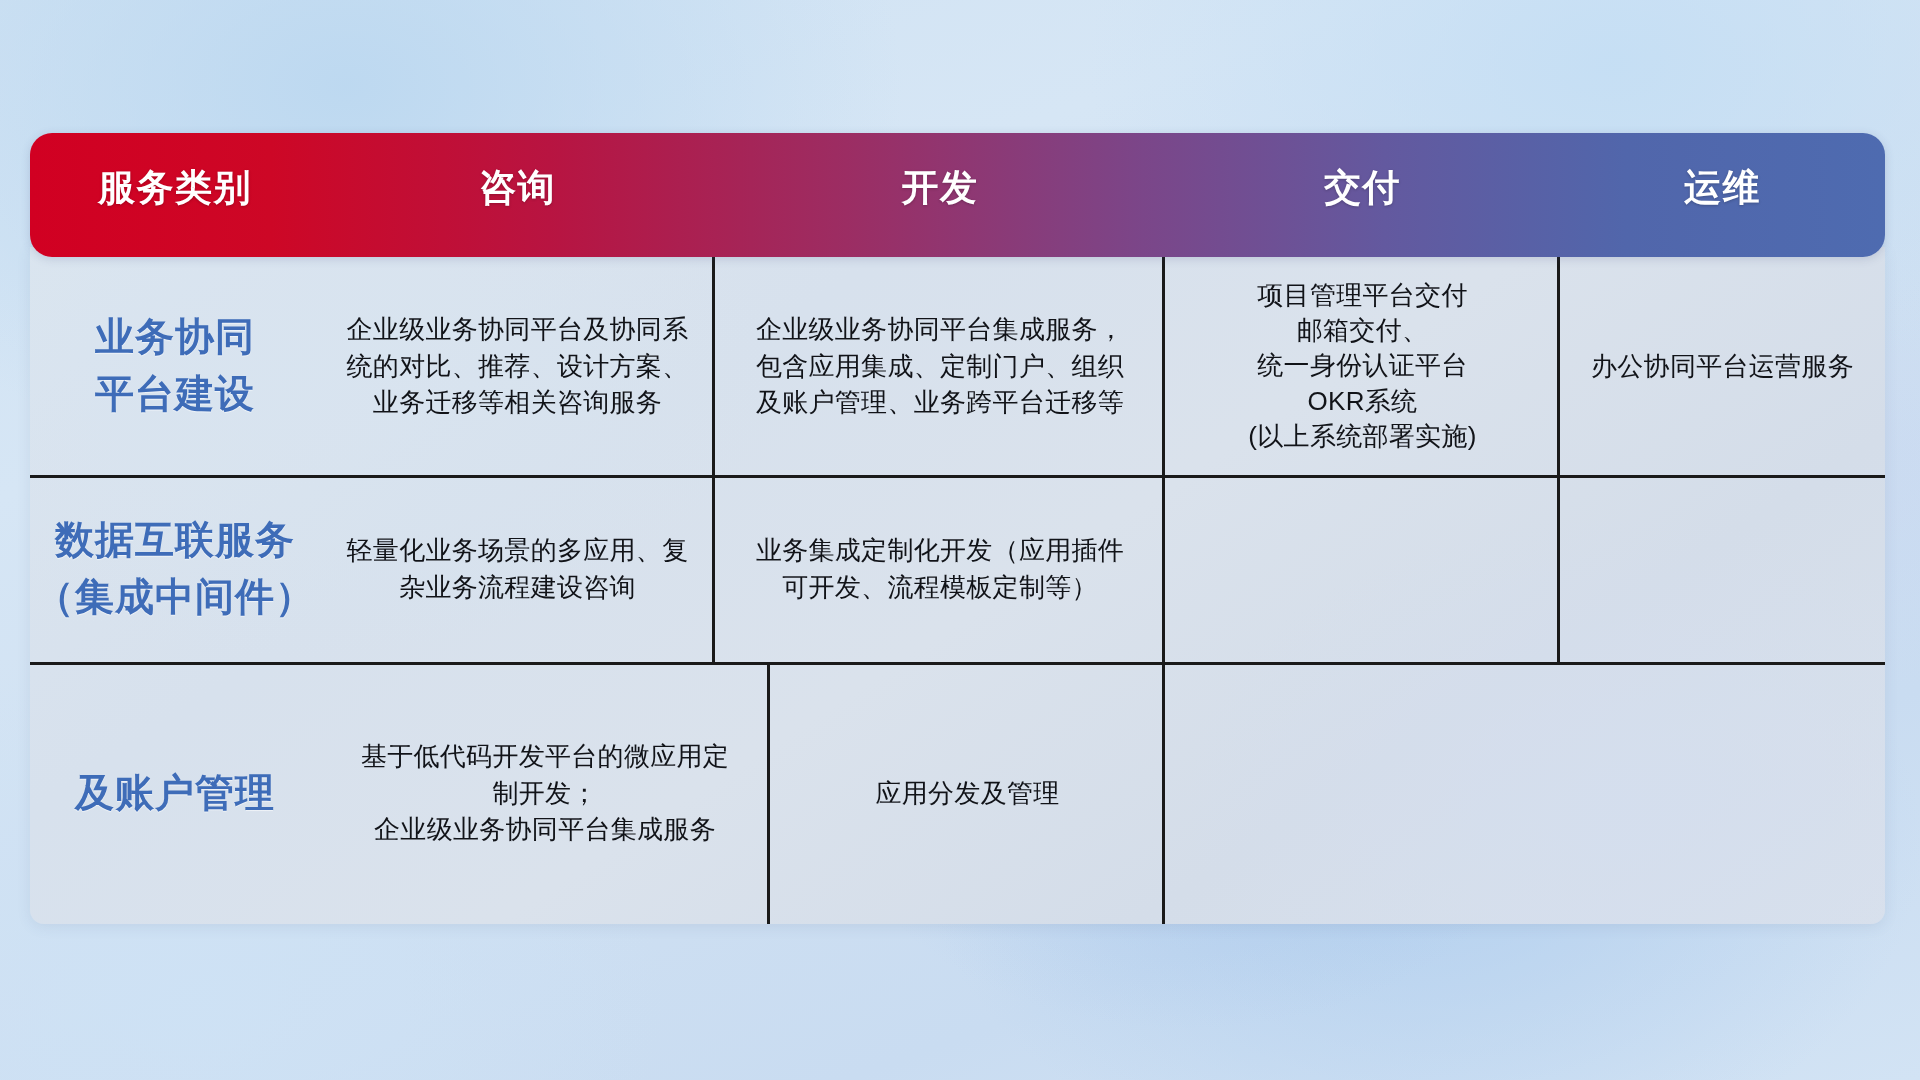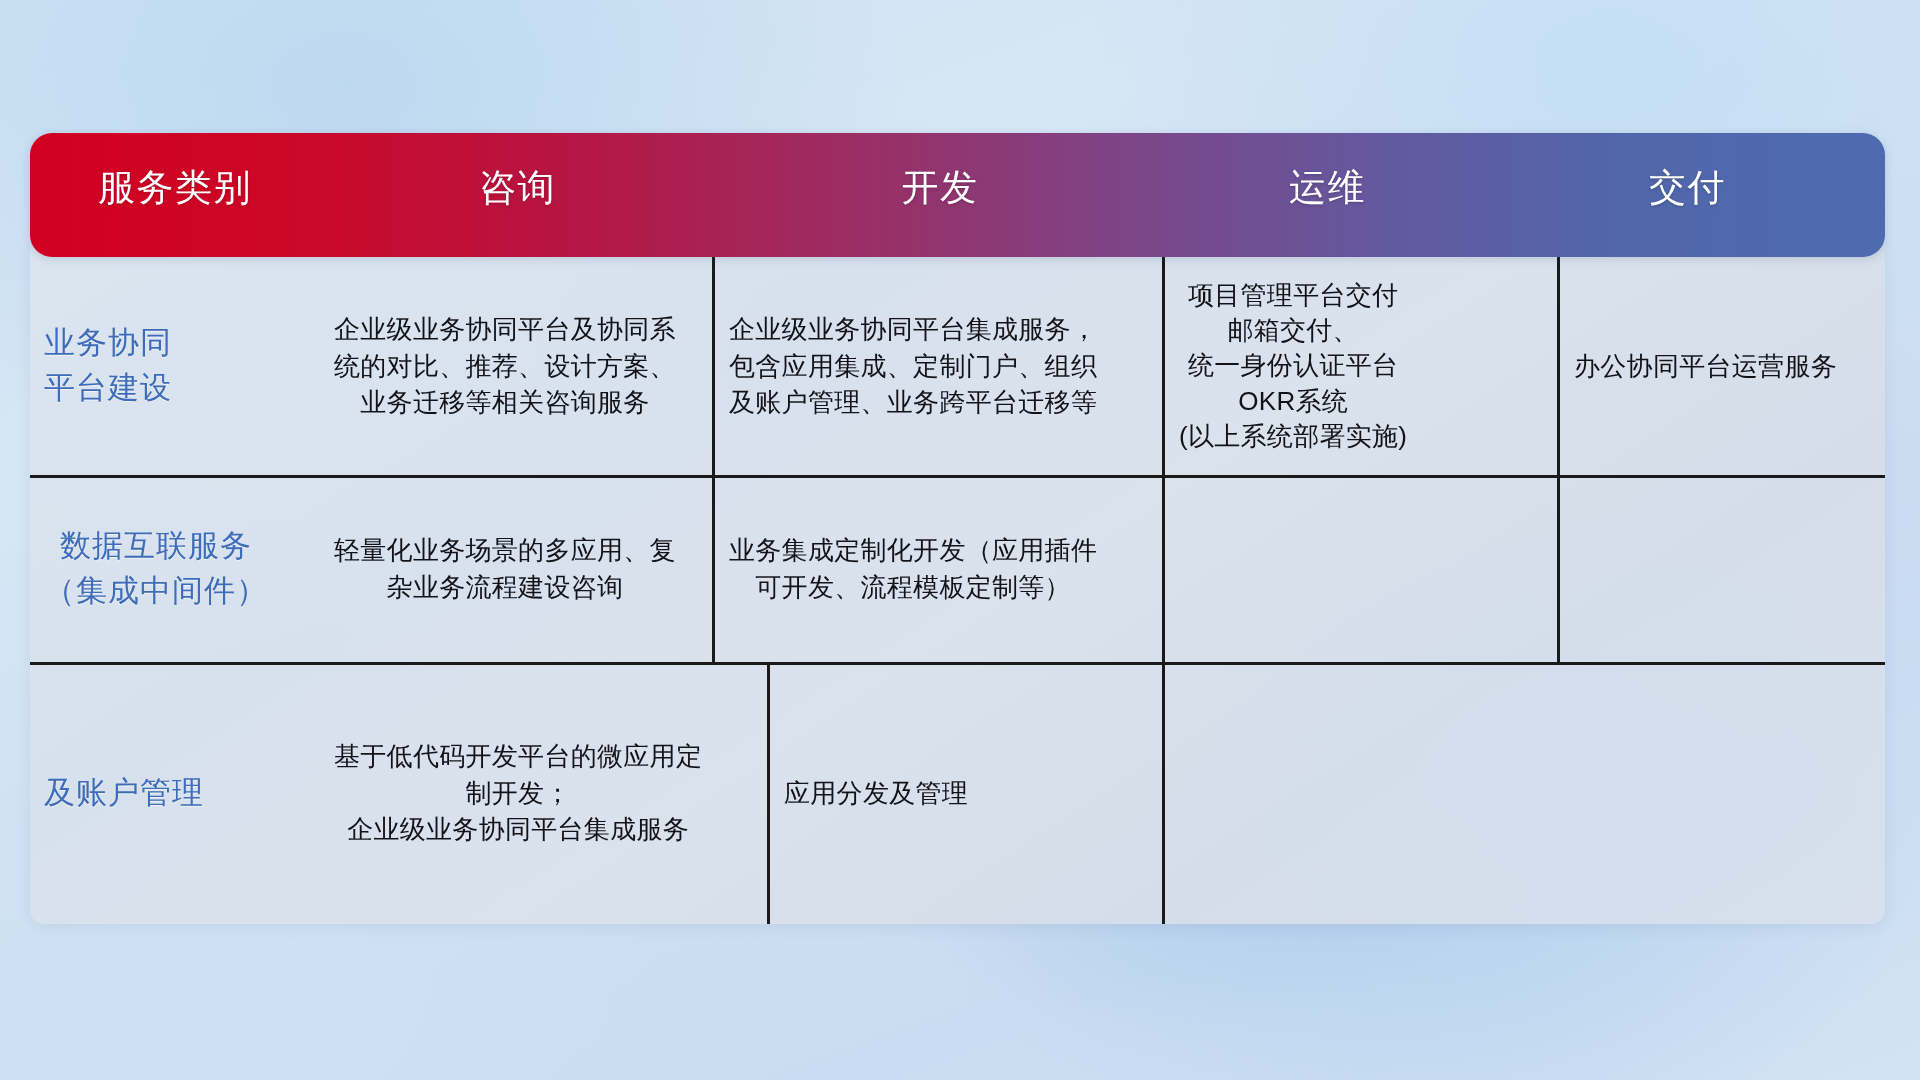--- a/index.html
+++ b/index.html
@@ -56,21 +56,21 @@
     z-index: 3;
     overflow: hidden;
   }
 
   .th {
     display: flex;
     align-items: center;
     justify-content: center;
     color: #ffffff;
     font-size: 37px;
-    font-weight: normal;
+    font-weight: bold;
     letter-spacing: 1.5px;
     text-shadow: 0 1px 3px rgba(0,0,0,0.22);
     padding-bottom: 14px;
   }
 
   .col-0 { width: 290px; flex: none; }
   .col-1 { width: 395px; flex: none; }
   .col-2 { width: 450px; flex: none; }
   .col-3 { width: 395px; flex: none; }
   .col-4 { width: 325px; flex: none; }
@@ -99,44 +99,45 @@
     left: 0;
     right: 0;
     top: 0;
     height: 3px;
     background: #1a1a1a;
   }
 
   .cell {
     display: flex;
     align-items: center;
+    justify-content: center;
     text-align: center;
     position: relative;
-    padding: 6px 14px;
+    padding: 6px 2px;
   }
 
   
   .cell.rule-right::after {
     content: "";
     position: absolute;
     right: 0;
     top: 0;
     bottom: 0;
     width: 3px;
     background: #1a1a1a;
   }
 
   .row-1 { height: 218px; }
   .row-2 { height: 187px; }
   .row-3 { height: 262px; }
 
   .cat-label {
     color: #3e6cb8;
-    font-size: 31px;
-    font-weight: normal;
+    font-size: 39px;
+    font-weight: bold;
     line-height: 1.45;
     letter-spacing: 1px;
     white-space: pre-line;
     text-shadow: 0 1px 1px rgba(255,255,255,0.6);
   }
 
   .cell-text {
     color: #111318;
     font-size: 26px;
     line-height: 1.42;
@@ -150,22 +151,22 @@
 <body>
 
 <div class="page-backdrop-glow"></div>
 
 <div class="table-wrap">
 
   <div class="table-header">
     <div class="th col-0">服务类别</div>
     <div class="th col-1">咨询</div>
     <div class="th col-2">开发</div>
+    <div class="th col-3">交付</div>
     <div class="th col-4">运维</div>
-    <div class="th col-3">交付</div>
   </div>
 
   <div class="table-body">
 
     <div class="row row-1">
       <div class="cell col-0">
         <span class="cat-label">业务协同
 平台建设</span>
       </div>
       <div class="cell col-1 rule-right">

